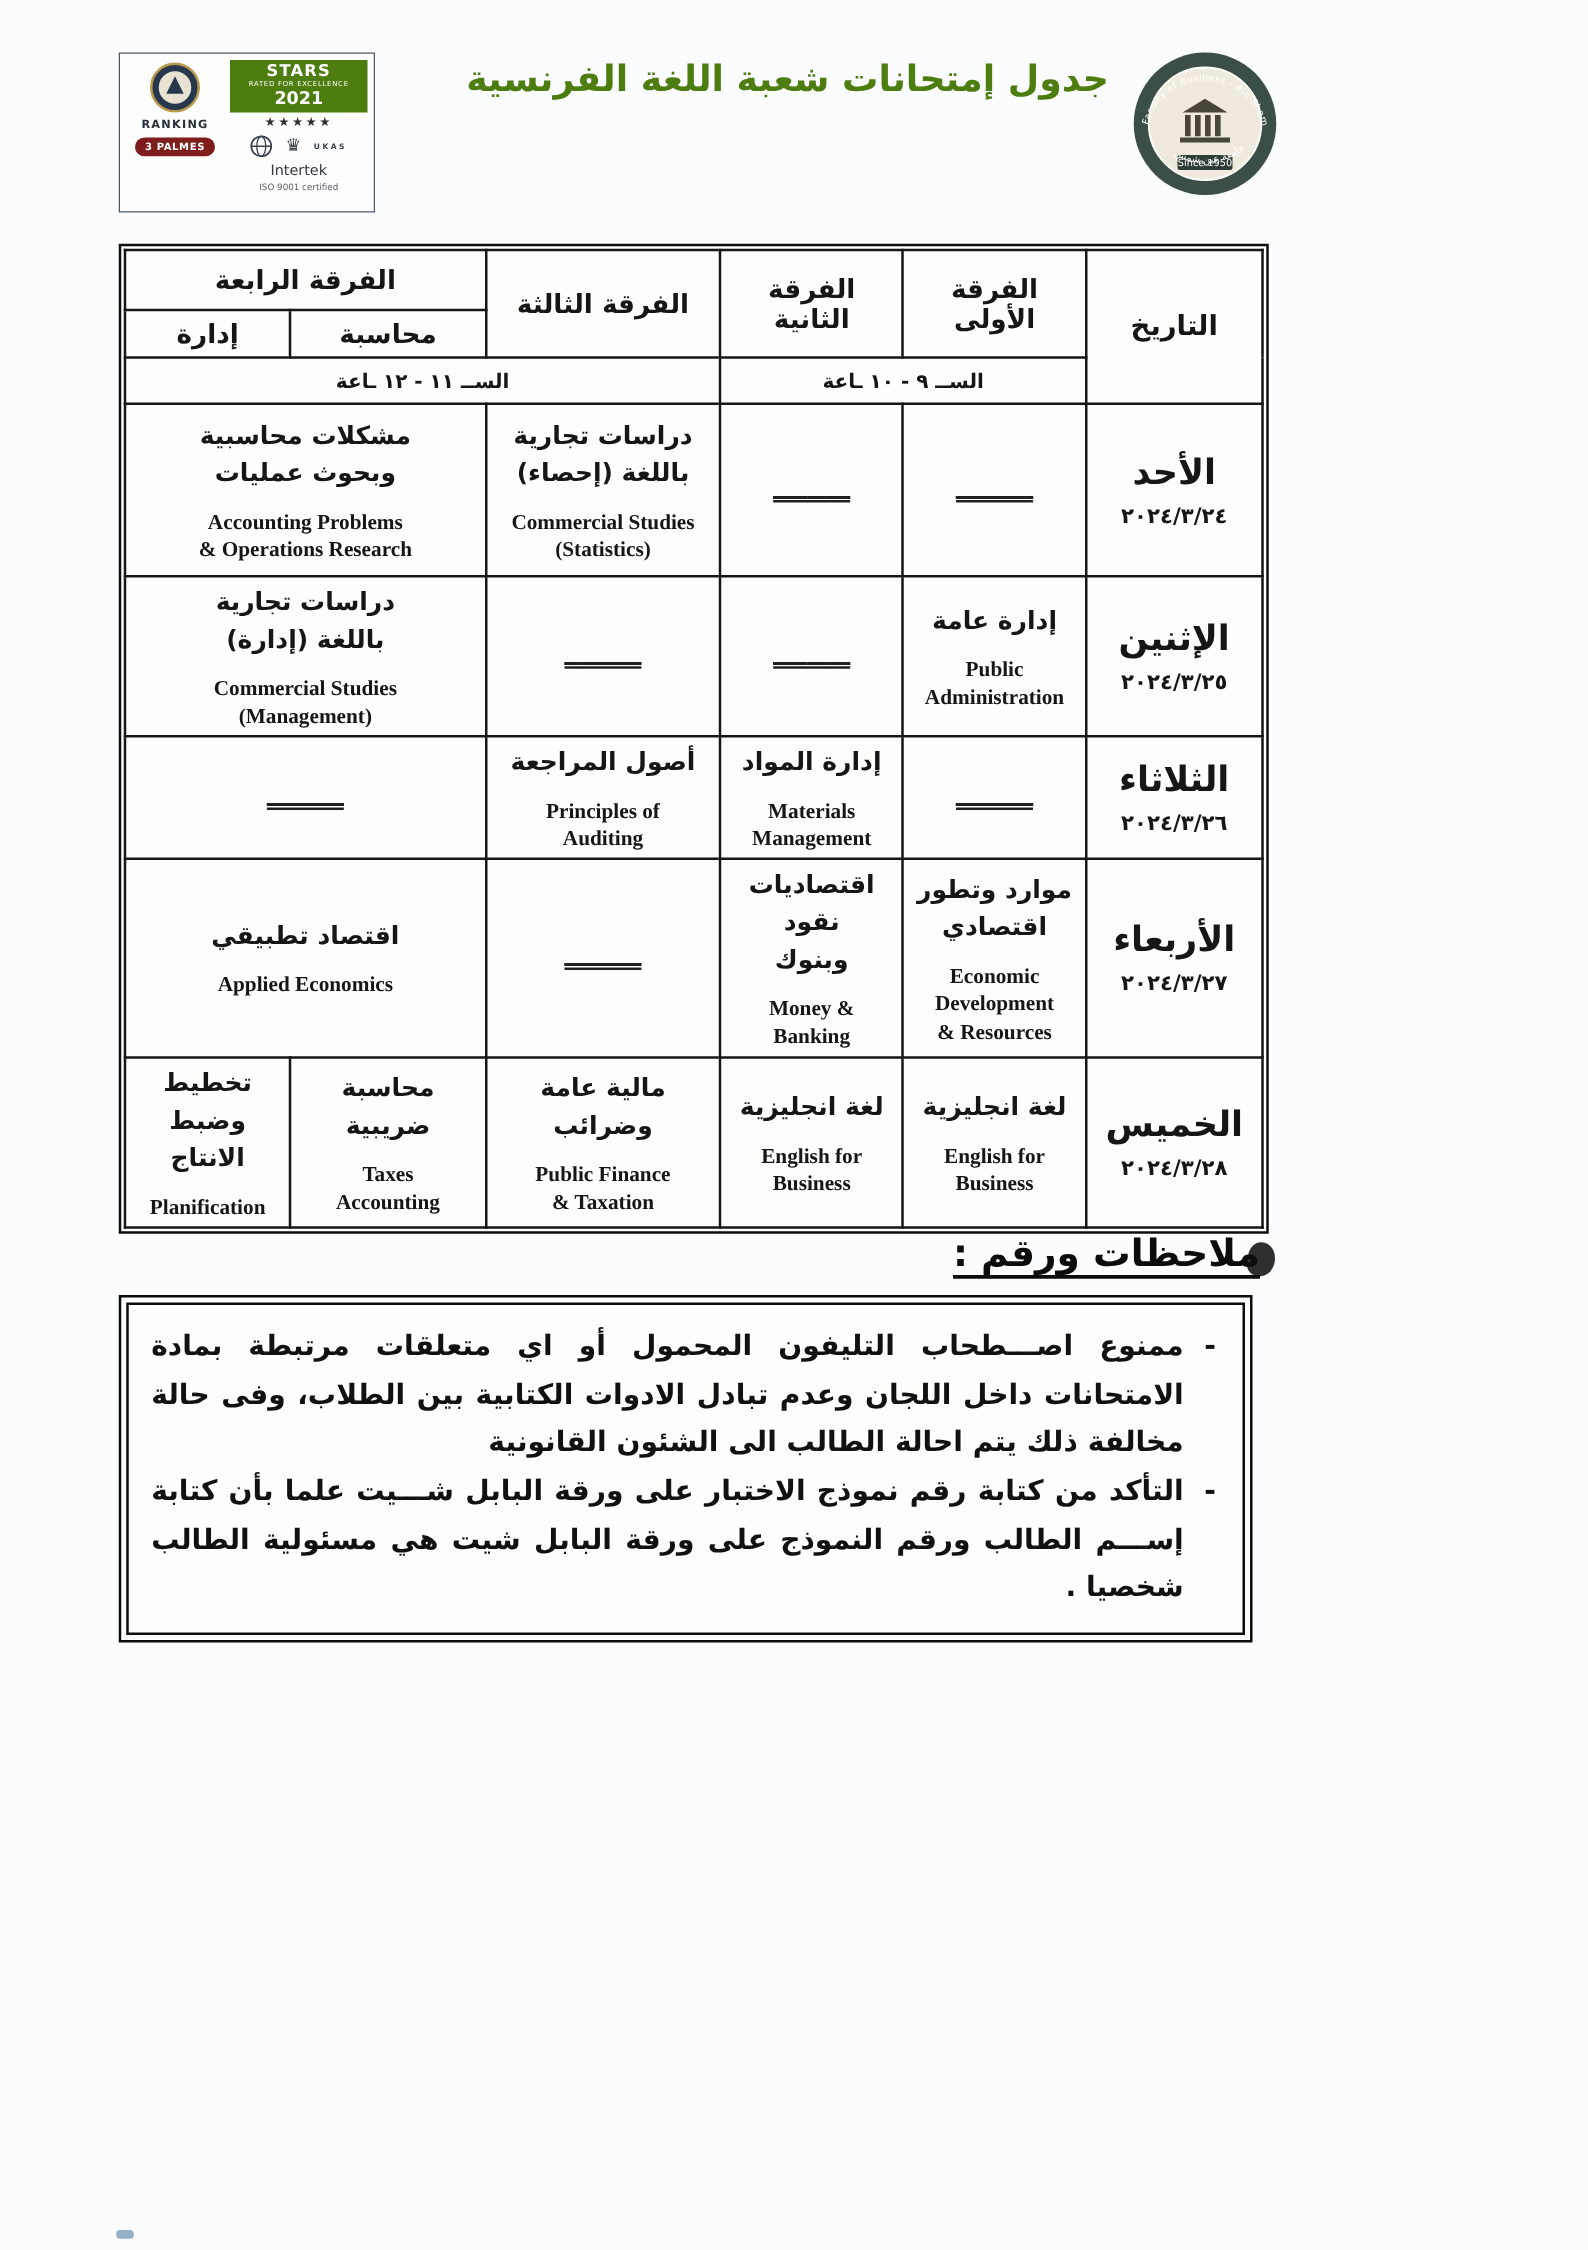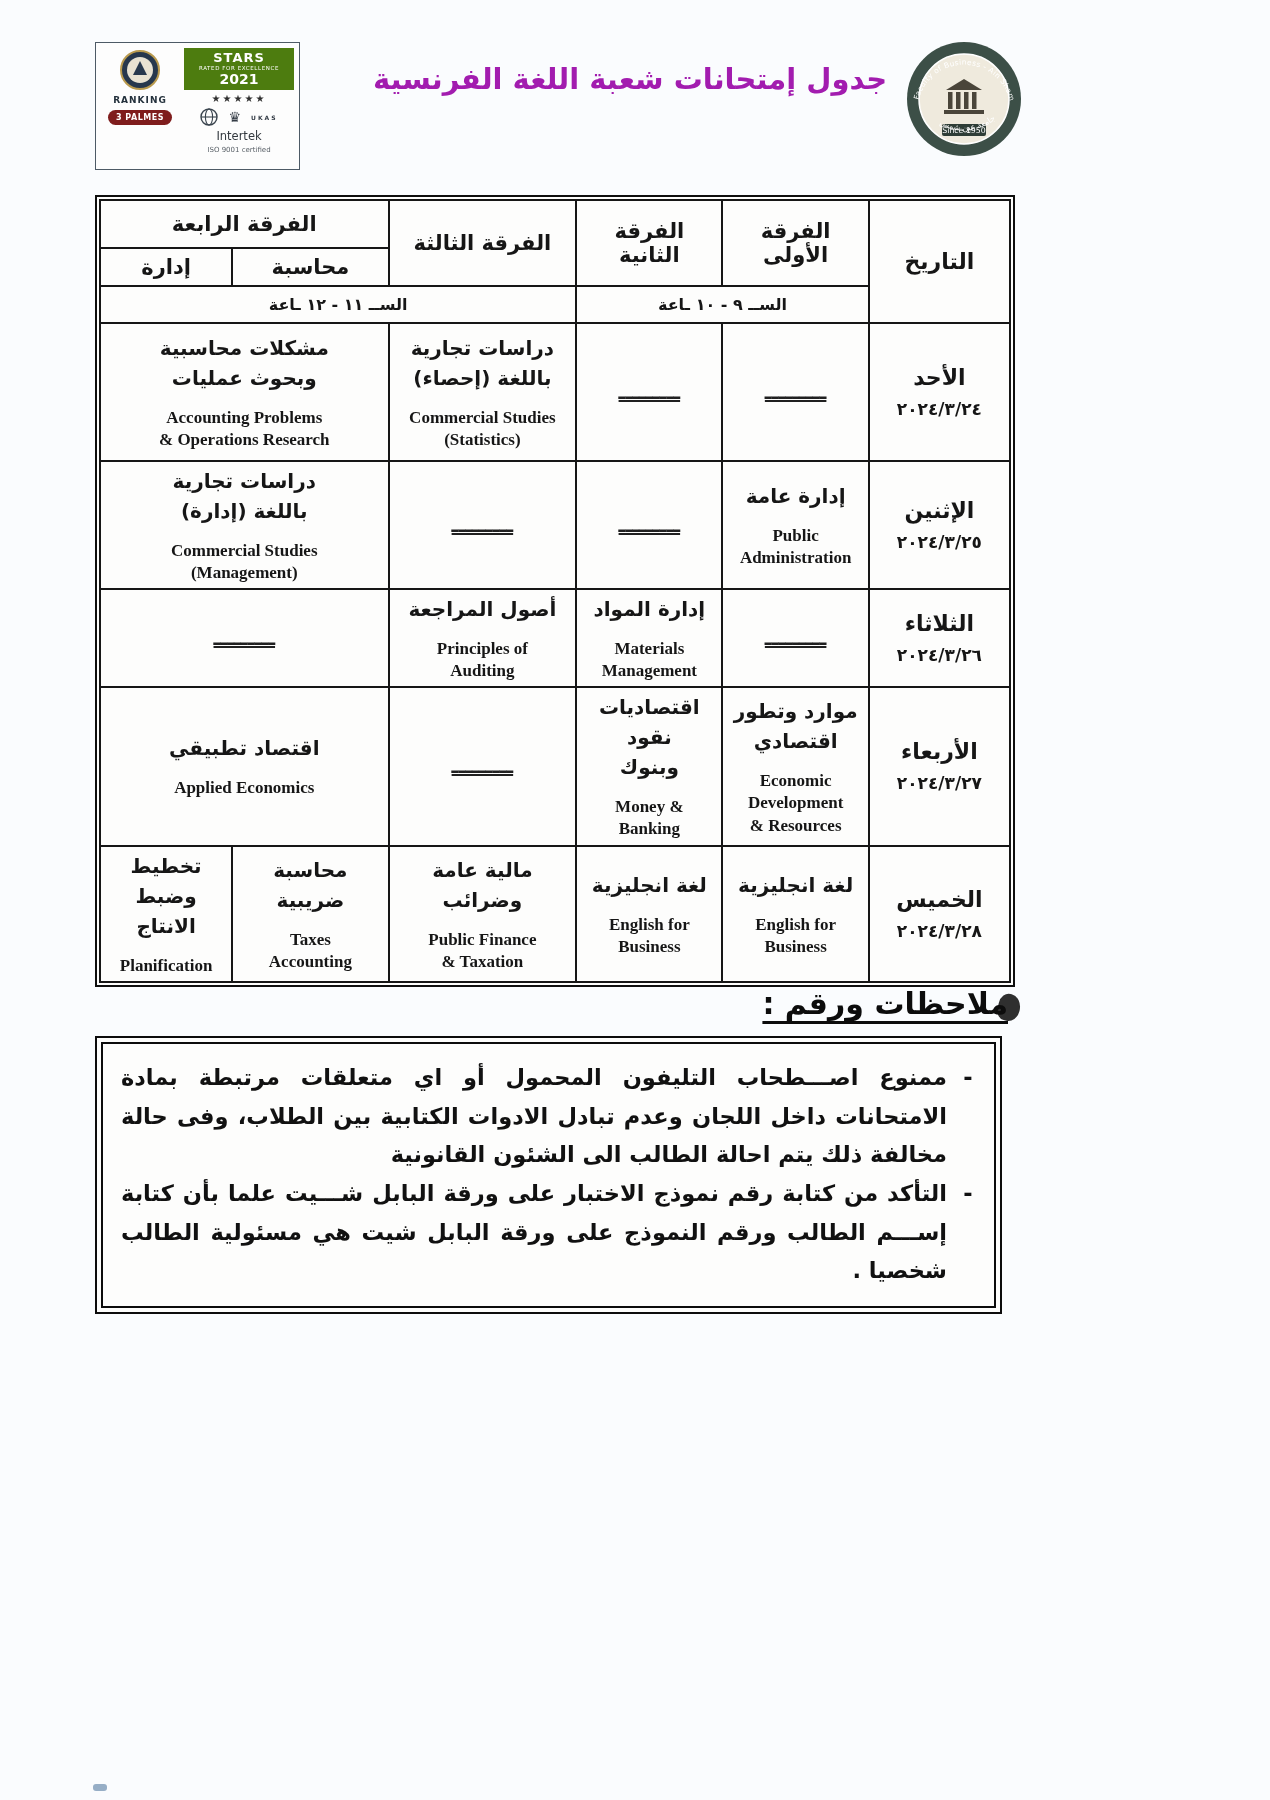--- a/index.html
+++ b/index.html
@@ -31,41 +31,41 @@
   .stars-sub { font-size:5.5px; letter-spacing:.6px; }
   .stars-year { font-size:14px; font-weight:bold; }
   .stars-row { font-size:10px; color:#2f2f2f; letter-spacing:2px; }
   .cert-row { display:flex; align-items:center; gap:10px; margin-top:1px; }
   .crown { font-size:14px; color:#343c46; line-height:1; }
   .ukas { font-size:6px; letter-spacing:2px; color:#343c46; font-weight:bold; }
   .intertek { font-size:11.5px; font-weight:normal; color:#33393f; }
   .iso { font-size:7px; color:#5a6168; }
 
   .doc-title {
-    position:absolute; left:320px; top:60px; width:620px;
-    direction:rtl; text-align:center; font-weight:bold; color:#a21caf;
+    position:absolute; left:320px; top:44px; width:620px;
+    direction:rtl; text-align:center; font-weight:bold; color:#4d7c0f;
   }
   .doc-title .t-line { font-size:29px; line-height:39px; }
 
   .seal { position:absolute; left:905px; top:40px; width:118px; height:118px; }
 
   
   .table-wrap {
     position:absolute; left:95px; top:195px; width:920px;
     border:2.5px solid #0e0e0e; padding:2px; background:#fdfdfc;
   }
   table { width:100%; border-collapse:collapse; direction:rtl; table-layout:fixed; }
   td { border:2px solid #161616; text-align:center; vertical-align:middle; padding:4px 5px; }
   .c-date{width:140px} .c-y1{width:145px} .c-y2{width:145px} .c-y3{width:186px} .c-acc{width:155px} .c-mgmt{width:131px}
   tr.hrow1{height:48px} tr.hrow2{height:38px} tr.hrow3{height:37px}
   tr.r-sun{height:138px} tr.r-mon{height:117px} tr.r-tue{height:97px} tr.r-wed{height:148px} tr.r-thu{height:125px}
   .hcell { font-size:21px; font-weight:bold; }
   .date-h { font-size:22px; }
   .time { font-size:16px; font-weight:bold; letter-spacing:.5px;border-radius:17px; }
-  .day-cell .day { font-size:22px; font-weight:bold; margin-bottom:9px; }
+  .day-cell .day { font-size:28px; font-weight:bold; margin-bottom:9px; }
   .day-cell .date { font-size:17px; font-weight:bold; }
   .subject .ar { font-size:20px; font-weight:bold; line-height:1.5; white-space:pre-line; }
   .subject .en {
     font-family:"Liberation Serif", serif; font-weight:bold; font-size:17px;
     line-height:1.3; white-space:pre-line; margin-top:14px; direction:ltr;
   }
   .dash-cell .dash { font-size:20px; font-weight:bold; color:#202020;text-decoration:underline; }
 
   
   .notes-title {

